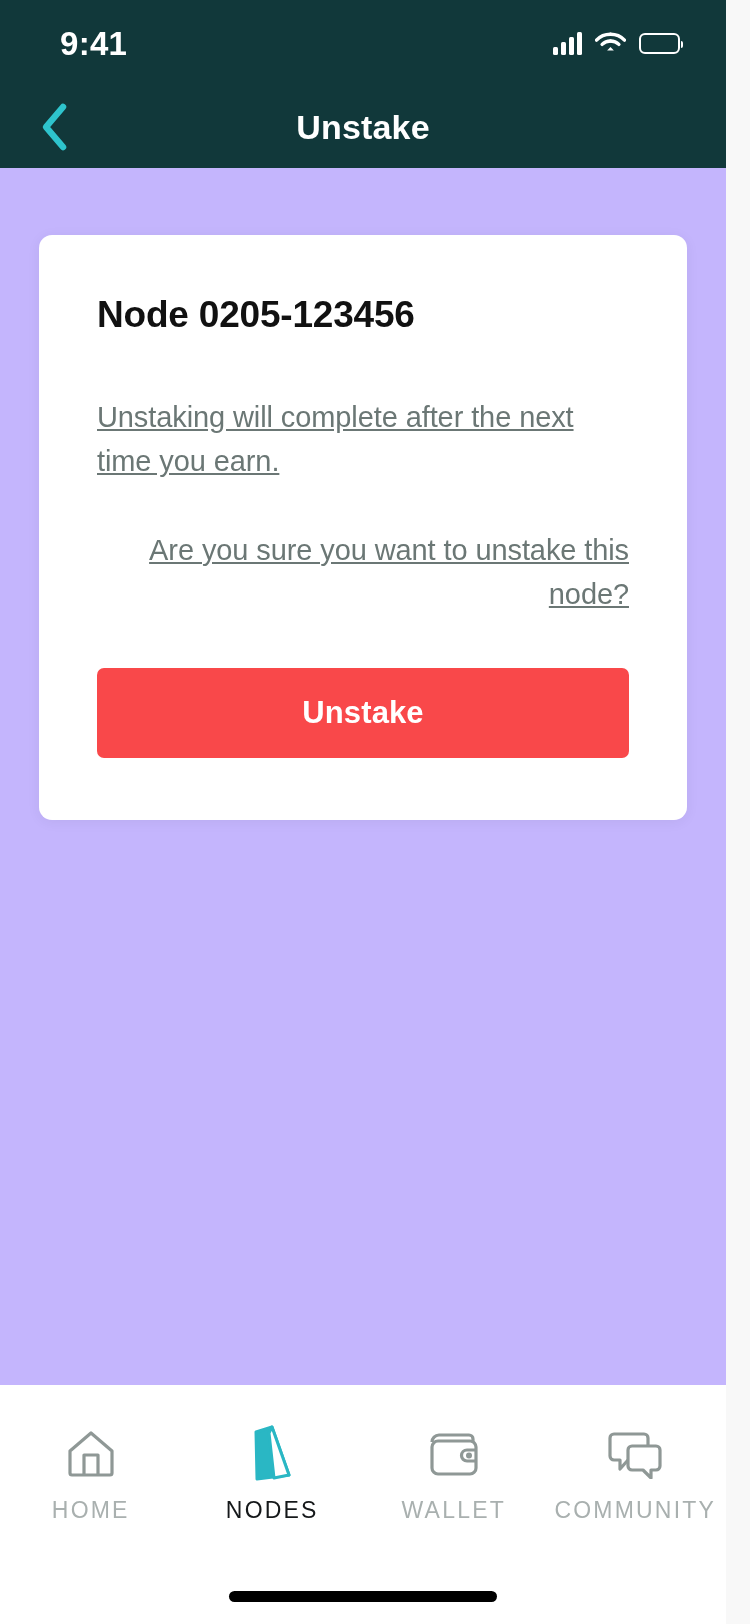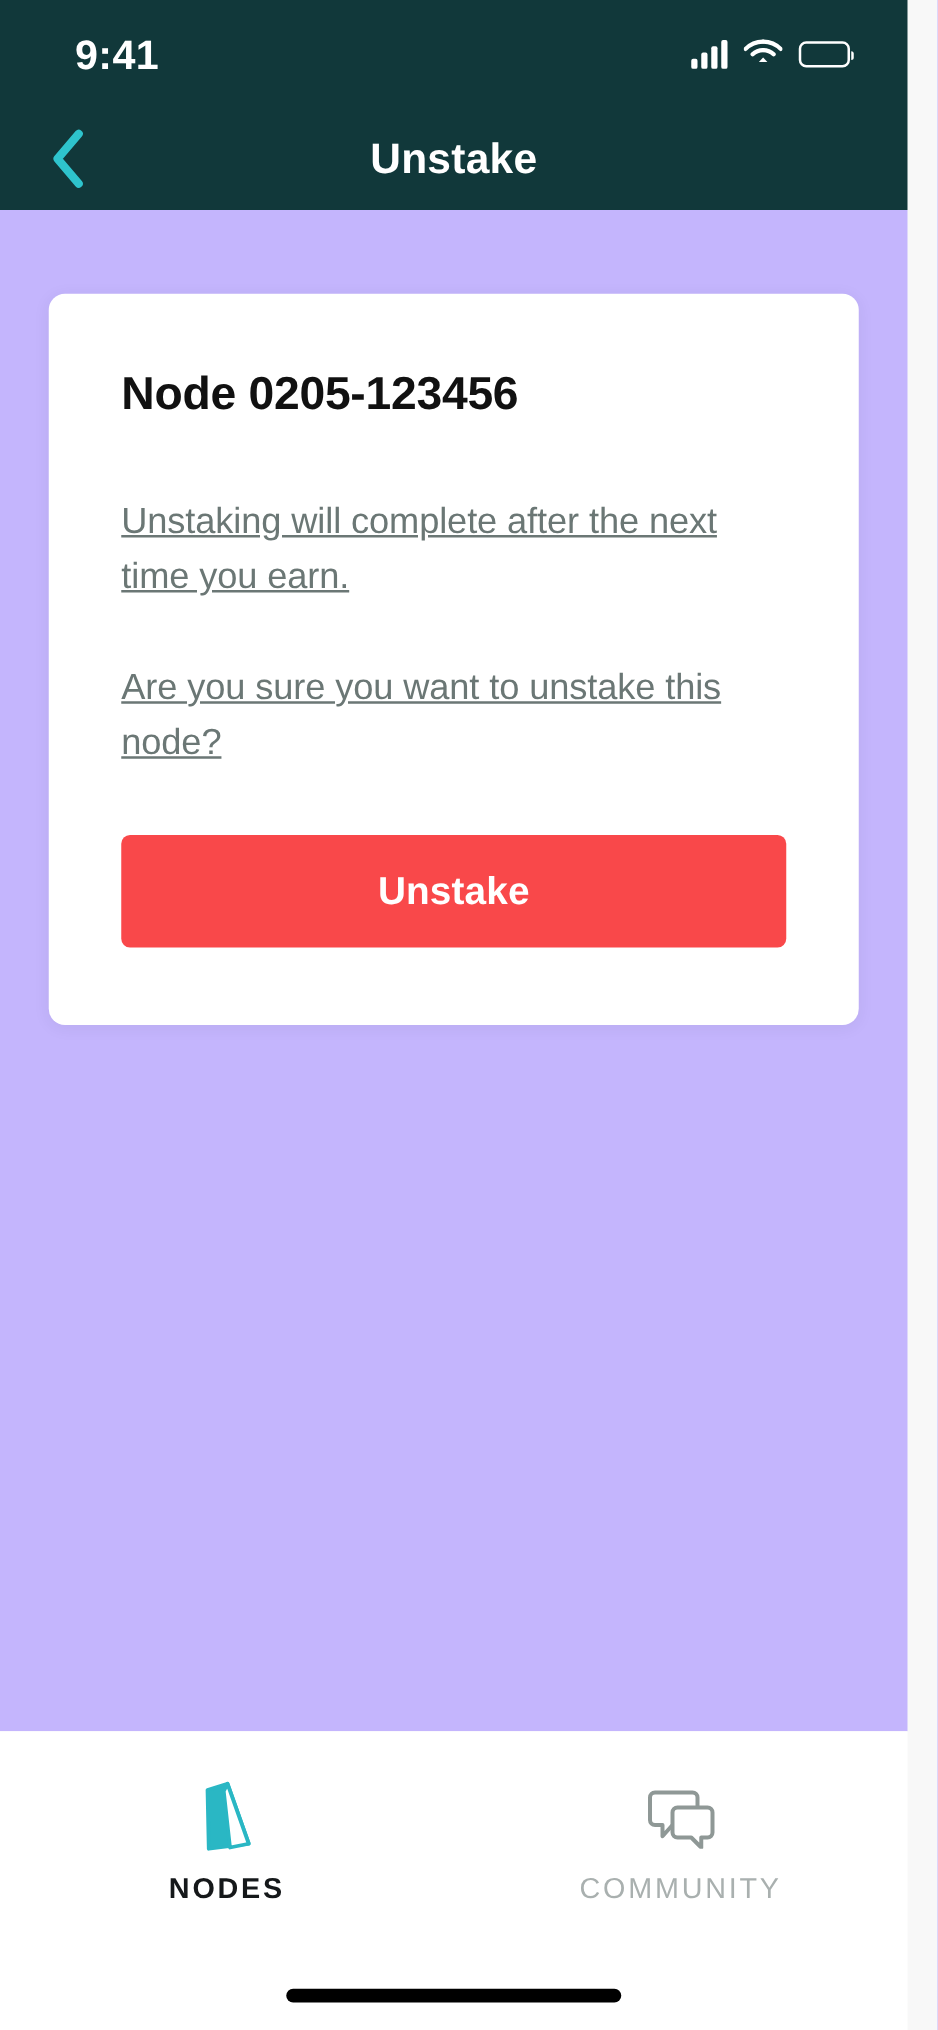--- a/index.html
+++ b/index.html
@@ -147,20 +147,21 @@
   .card-para {
     font-size: 29px;
     color: #6b7775;
     line-height: 1.52;
     margin: 0 0 44px 0;
     letter-spacing: -0.1px;
     text-decoration: underline;
   }
   .card-para.last {
     margin-bottom: 52px;
+    text-align: right;
   }
   .btn-danger {
     display: block;
     width: 100%;
     border: none;
     background: #f9484a;
     color: #ffffff;
     font-family: "Liberation Sans", sans-serif;
     font-size: 31px;
     font-weight: 700;
@@ -200,21 +201,21 @@
   }
   .tab-label {
     font-size: 23px;
     letter-spacing: 2.2px;
     color: #a9b0af;
     font-family: "Liberation Sans", sans-serif;
     font-weight: 400;
   }
   .tab.active .tab-label {
     color: #15181a;
-    font-weight: 700;
+    font-weight: 400;
   }
   .home-indicator {
     position: absolute;
     bottom: 22px;
     left: 50%;
     transform: translateX(-50%);
     width: 268px;
     height: 11px;
     background: #000000;
     border-radius: 6px;
@@ -268,31 +269,51 @@
       <h1 class="card-title">Node 0205-123456</h1>
       <p class="card-para">Unstaking will complete after the next time you earn.</p>
       <p class="card-para last">Are you sure you want to unstake this node?</p>
       <button class="btn-danger">Unstake</button>
     </div>
 
   </div>
 
   <div class="tabbar">
 
+    <button class="tab">
+      <span class="tab-icon">
+        <svg width="52" height="50" viewBox="0 0 52 50" aria-hidden="true">
+          <path d="M5 22 L26 4 L47 22 L47 44 A2 2 0 0 1 45 46 L7 46 A2 2 0 0 1 5 44 Z" fill="none" stroke="#8f9896" stroke-width="3.2" stroke-linejoin="round"></path>
+          <path d="M19 46 L19 26 L33 26 L33 46" fill="none" stroke="#8f9896" stroke-width="3.2" stroke-linejoin="round"></path>
+        </svg>
+      </span>
+      <span class="tab-label">HOME</span>
+    </button>
 
     <button class="tab active">
       <span class="tab-icon">
         <svg width="46" height="58" viewBox="0 0 46 58" aria-hidden="true">
           <path d="M7 7 L23 2 L40 50 L8 54 Z" fill="#2ab7c4" stroke="#2ab7c4" stroke-width="3" stroke-linejoin="round"></path>
           <path d="M23 2 L40 50 L25 53 L20 8 Z" fill="#ffffff" stroke="#2ab7c4" stroke-width="3" stroke-linejoin="round"></path>
         </svg>
       </span>
       <span class="tab-label">NODES</span>
     </button>
 
+    <button class="tab">
+      <span class="tab-icon">
+        <svg width="54" height="48" viewBox="0 0 54 48" aria-hidden="true">
+          <path d="M5 12 A7 7 0 0 1 12 5 L42 5 A4 4 0 0 1 46 9 L46 13" fill="none" stroke="#8f9896" stroke-width="3.2" stroke-linejoin="round"></path>
+          <rect x="5" y="11" width="44" height="33" rx="6" fill="none" stroke="#8f9896" stroke-width="3.2"></rect>
+          <path d="M49 20 L40 20 A5.5 5.5 0 0 0 40 31 L49 31" fill="none" stroke="#8f9896" stroke-width="3.2" stroke-linejoin="round"></path>
+          <circle cx="42" cy="25.5" r="3" fill="#8f9896"></circle>
+        </svg>
+      </span>
+      <span class="tab-label">WALLET</span>
+    </button>
 
     <button class="tab">
       <span class="tab-icon">
         <svg width="58" height="50" viewBox="0 0 58 50" aria-hidden="true">
           <path d="M8 5 L38 5 A4 4 0 0 1 42 9 L42 27 A4 4 0 0 1 38 31 L22 31 L14 40 L14 31 L8 31 A4 4 0 0 1 4 27 L4 9 A4 4 0 0 1 8 5 Z" fill="#ffffff" stroke="#8f9896" stroke-width="3.2" stroke-linejoin="round"></path>
           <path d="M26 17 L50 17 A4 4 0 0 1 54 21 L54 37 A4 4 0 0 1 50 41 L45 41 L45 49 L37 41 L26 41 A4 4 0 0 1 22 37 L22 21 A4 4 0 0 1 26 17 Z" fill="#ffffff" stroke="#8f9896" stroke-width="3.2" stroke-linejoin="round"></path>
         </svg>
       </span>
       <span class="tab-label">COMMUNITY</span>
     </button>

